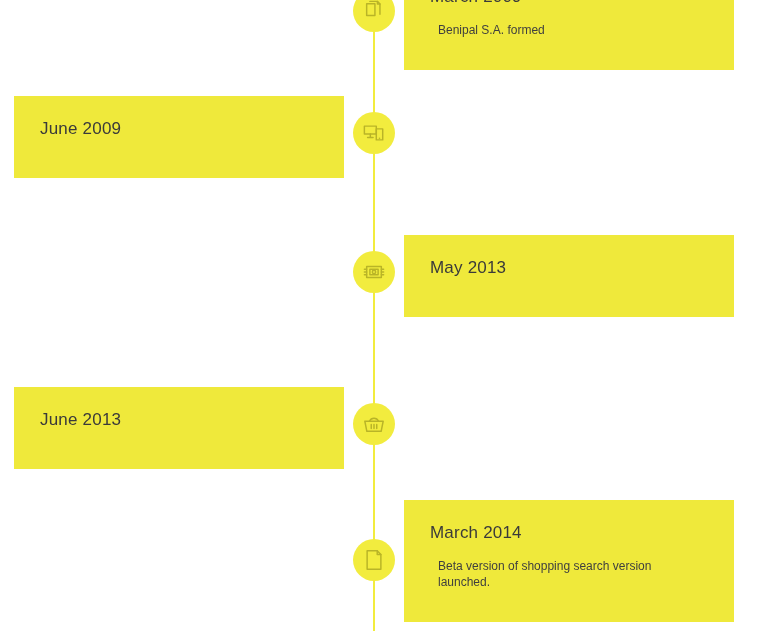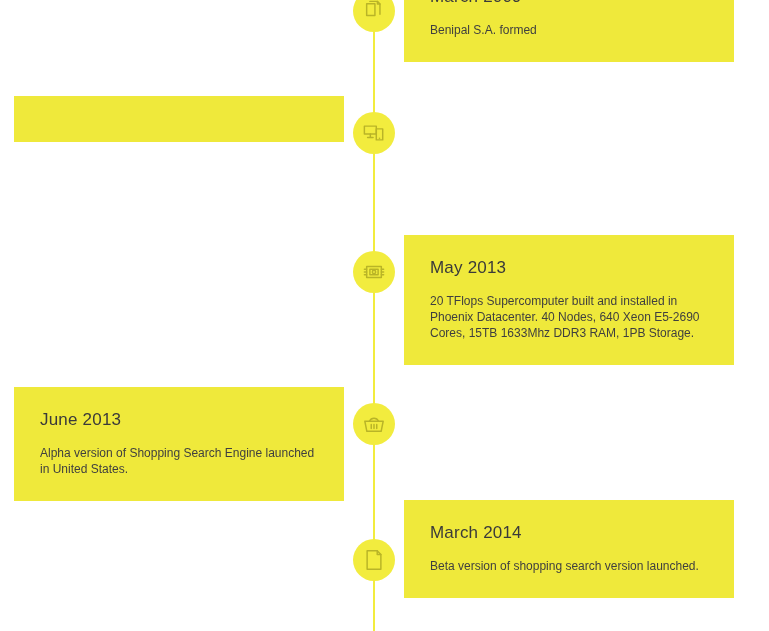--- a/index.html
+++ b/index.html
@@ -52,21 +52,21 @@
 
   .card-title {
     margin: 0 0 14px 0;
     font-size: 17px;
     font-weight: 400;
     line-height: 22px;
     color: #3a3a3a;
     letter-spacing: 0.2px;
   }
   .card-text {
-    margin: 0;
+    margin: 8px;
     font-size: 12px;
     font-weight: 400;
     line-height: 16px;
     color: #3f3f3f;
   }
 
   
   .badge {
     position: absolute;
     left: 353px;
@@ -113,56 +113,55 @@
           <path d="M4 4 h9 v13 h-9 z"></path>
           <path d="M7.5 1.5 h8.2 l2.8 2.8 v11.2"></path>
           <path d="M15.7 1.5 v2.8 h2.8"></path>
         </svg>
       </span>
     </div>
   </div>
 
   <div class="event left">
     <div class="card" style="top:96px">
+      <h3 class="card-title">June 2009</h3>
     </div>
     <div class="badge" style="top:112px">
       <span>
         <svg viewBox="0 0 24 24">
           <path d="M1.5 4.5 h13 v8.5 h-13 z"></path>
           <path d="M8 13 v3.5"></path>
           <path d="M5 17 h6"></path>
           <path d="M14.5 7.5 h7 v12 h-7 z"></path>
           <circle class="solid" cx="18" cy="17.7" r="0.9"></circle>
         </svg>
       </span>
     </div>
   </div>
 
   <div class="event right">
     <div class="card" style="top:235px">
       <h3 class="card-title">May 2013</h3>
-      <p class="card-text">20 TFlops Supercomputer built and installed in Phoenix Datacenter. 40 Nodes, 640 Xeon E5-2690 Cores, 15TB 1633Mhz DDR3 RAM, 1PB Storage.</p>
     </div>
     <div class="badge" style="top:251px">
       <span>
         <svg viewBox="0 0 24 24">
           <path d="M4 6 h16 v12 h-16 z"></path>
           <path d="M7.5 9 h9 v6 h-9 z"></path>
           <circle cx="12" cy="12" r="1.8"></circle>
           <path d="M4 9 h-2.5 M4 12 h-2.5 M4 15 h-2.5"></path>
           <path d="M20 9 h2.5 M20 12 h2.5 M20 15 h2.5"></path>
         </svg>
       </span>
     </div>
   </div>
 
   <div class="event left">
     <div class="card" style="top:387px">
       <h3 class="card-title">June 2013</h3>
-      <p class="card-text">Alpha version of Shopping Search Engine launched in United States.</p>
     </div>
     <div class="badge" style="top:403px">
       <span>
         <svg viewBox="0 0 24 24">
           <path d="M2 9 h20 l-2.2 11 h-15.6 z"></path>
           <path d="M7 9 a5.6 6 0 0 1 10 0"></path>
           <path d="M9 12.5 v4.5 M12 12.5 v4.5 M15 12.5 v4.5"></path>
         </svg>
       </span>
     </div>

